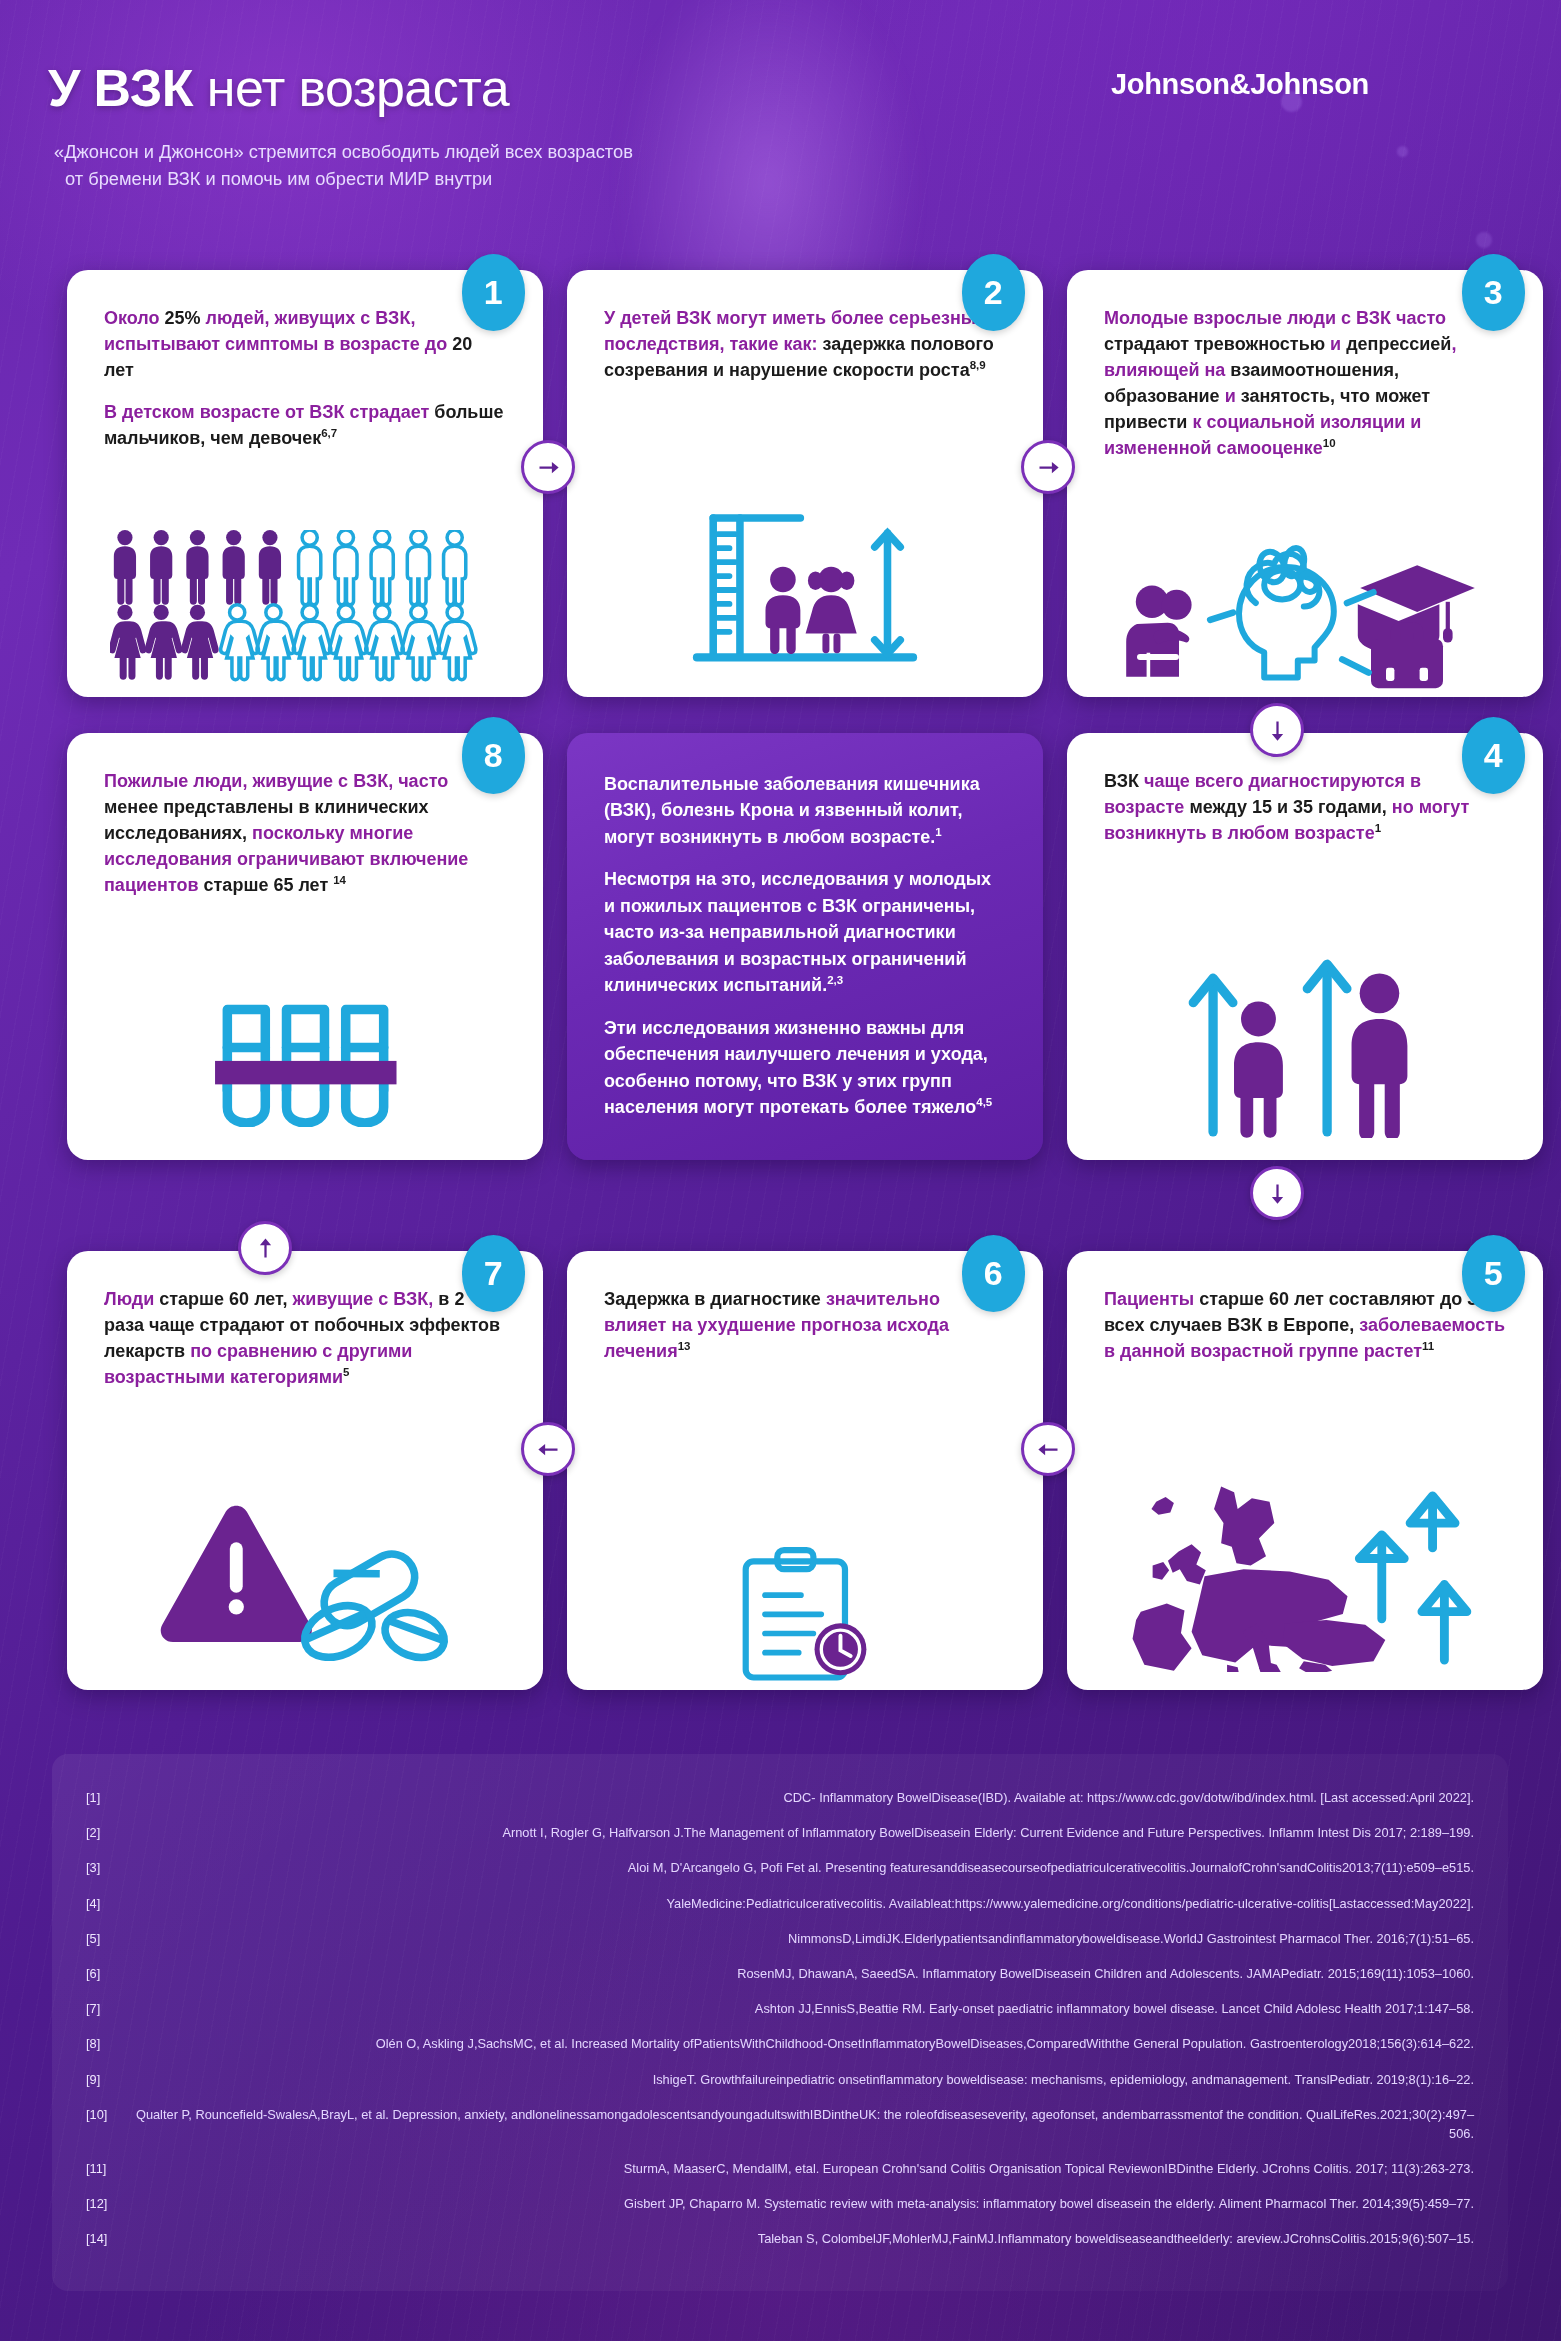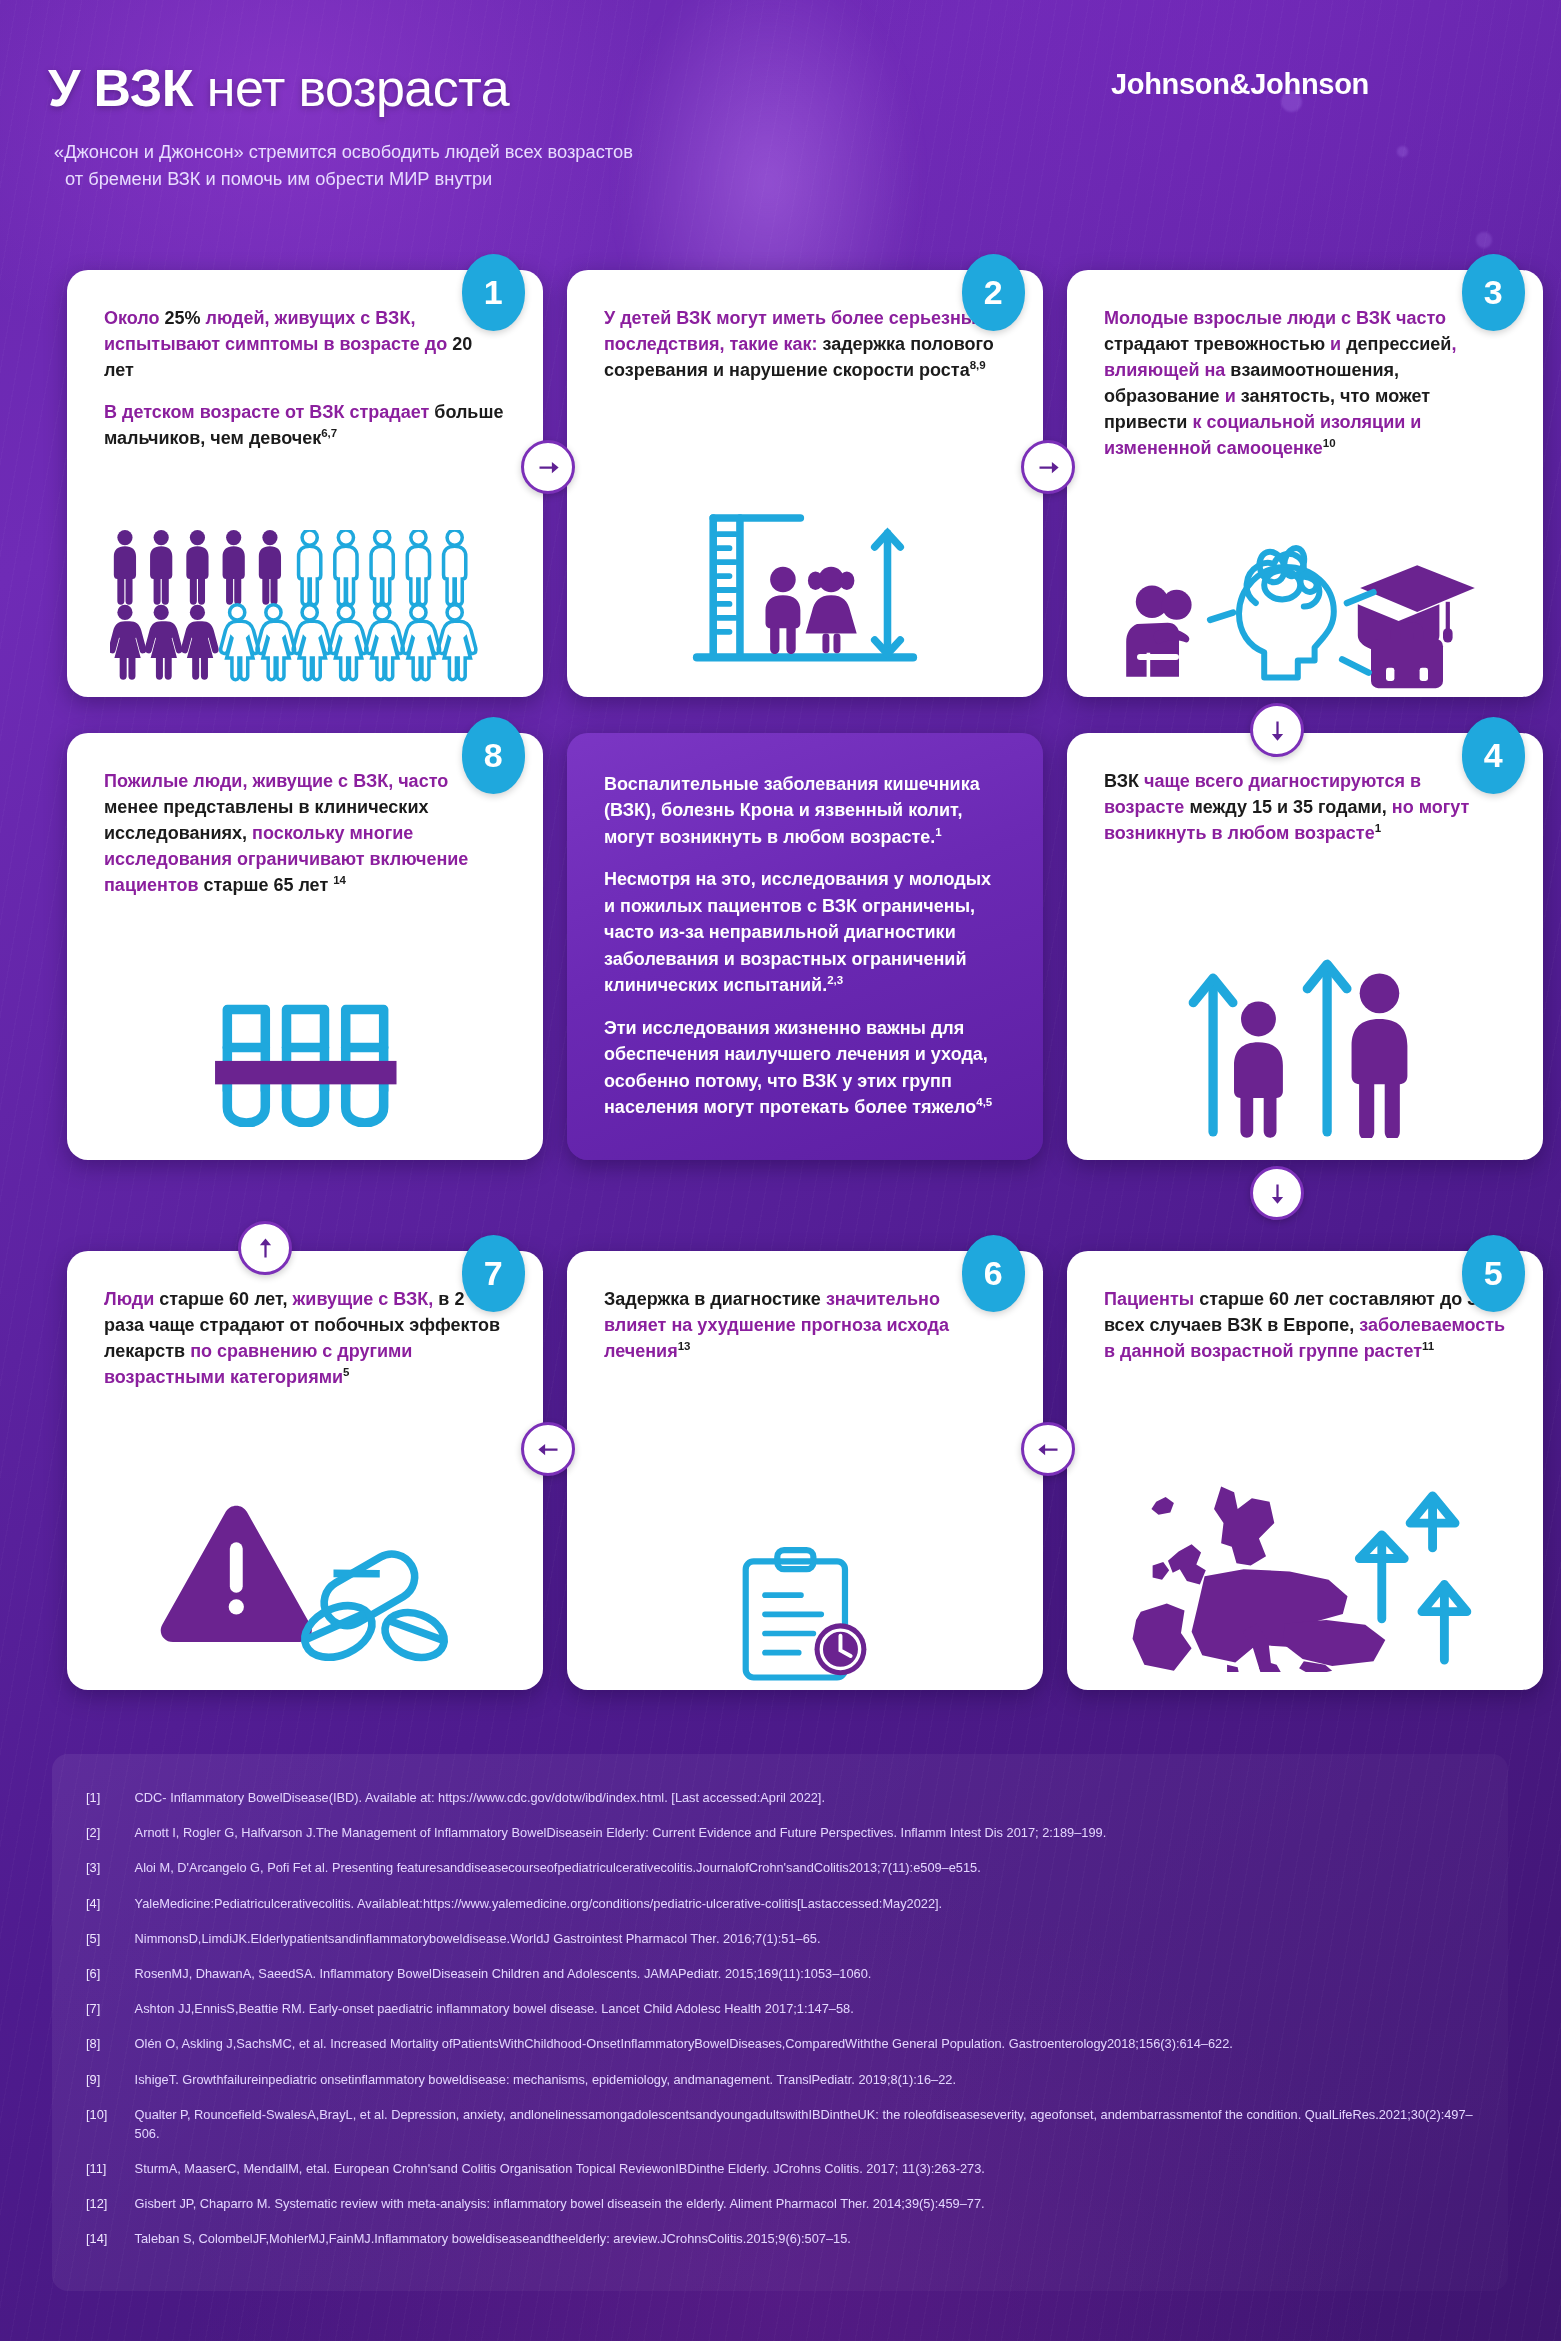--- a/index.html
+++ b/index.html
@@ -76,21 +76,21 @@
 
   
   .refs{
     position:absolute;left:52px;top:1754px;width:1456px;min-height:537px;
     border-radius:16px;
     background:linear-gradient(135deg, rgba(255,255,255,.065), rgba(255,255,255,.02));
     padding:34px 34px 24.4px 34px;
   }
   .ref{display:flex;gap:14.6px;margin-bottom:16px;color:#e4d6ff;font-size:12.8px;line-height:1.5;}
   .ref .num{flex:0 0 34px;color:#efe6ff;font-weight:400;}
-  .ref .txt{flex:1;}
+  .ref .txt{flex:1;text-align:right;}
 </style>
 </head>
 <body>
 
 <div class="page">
   <div class="streaks"></div>
   <div class="glow-a"></div>
   <div class="dot" style="left:1281px;top:91px;width:21px;height:21px;opacity:.5"></div>
   <div class="dot" style="left:1397px;top:146px;width:11px;height:11px;opacity:.45"></div>
   <div class="dot" style="left:1476px;top:232px;width:16px;height:16px;opacity:.4"></div>

